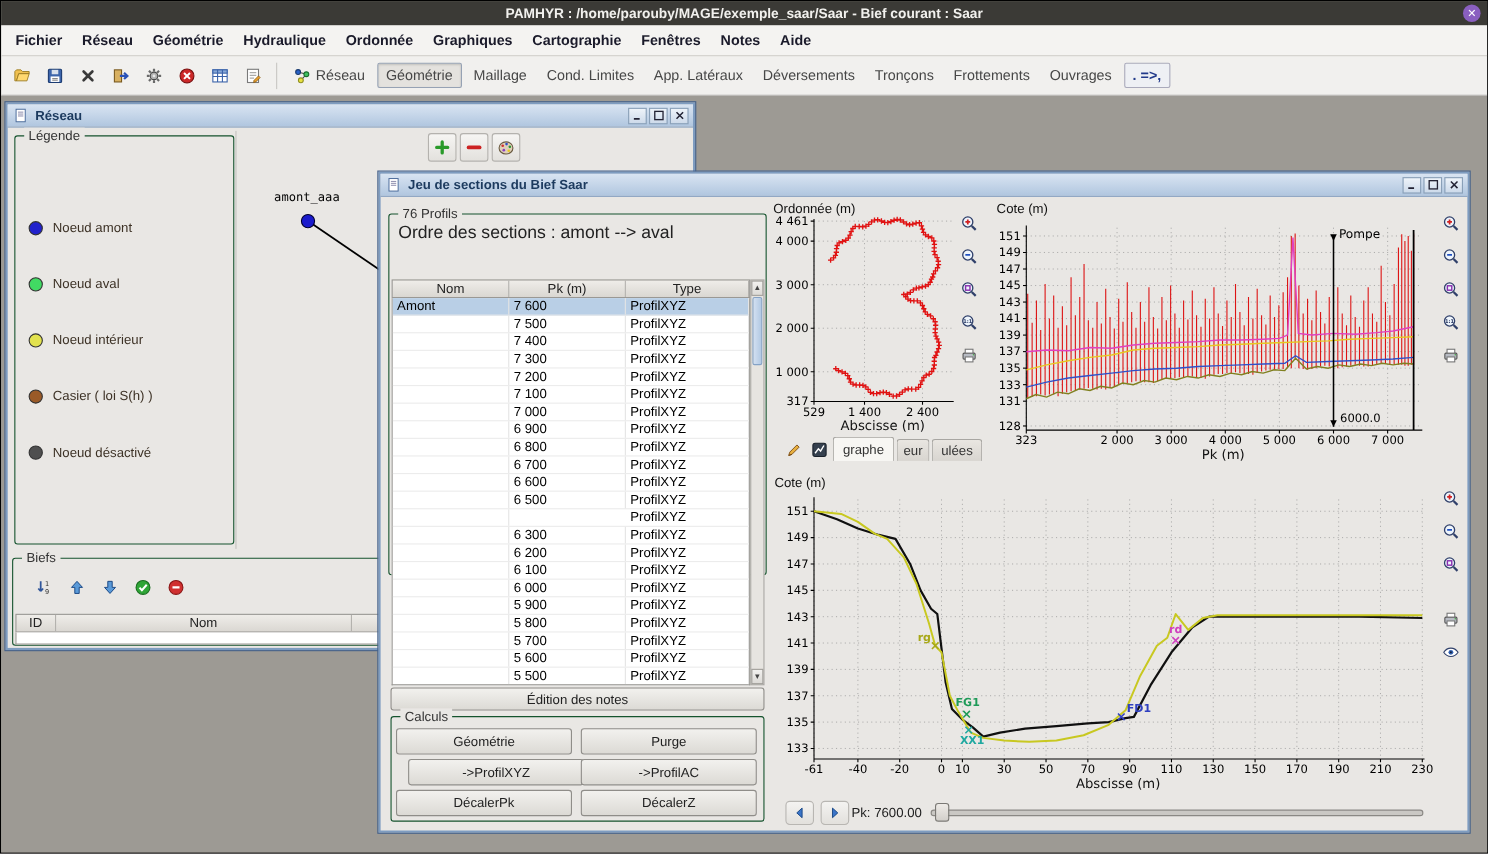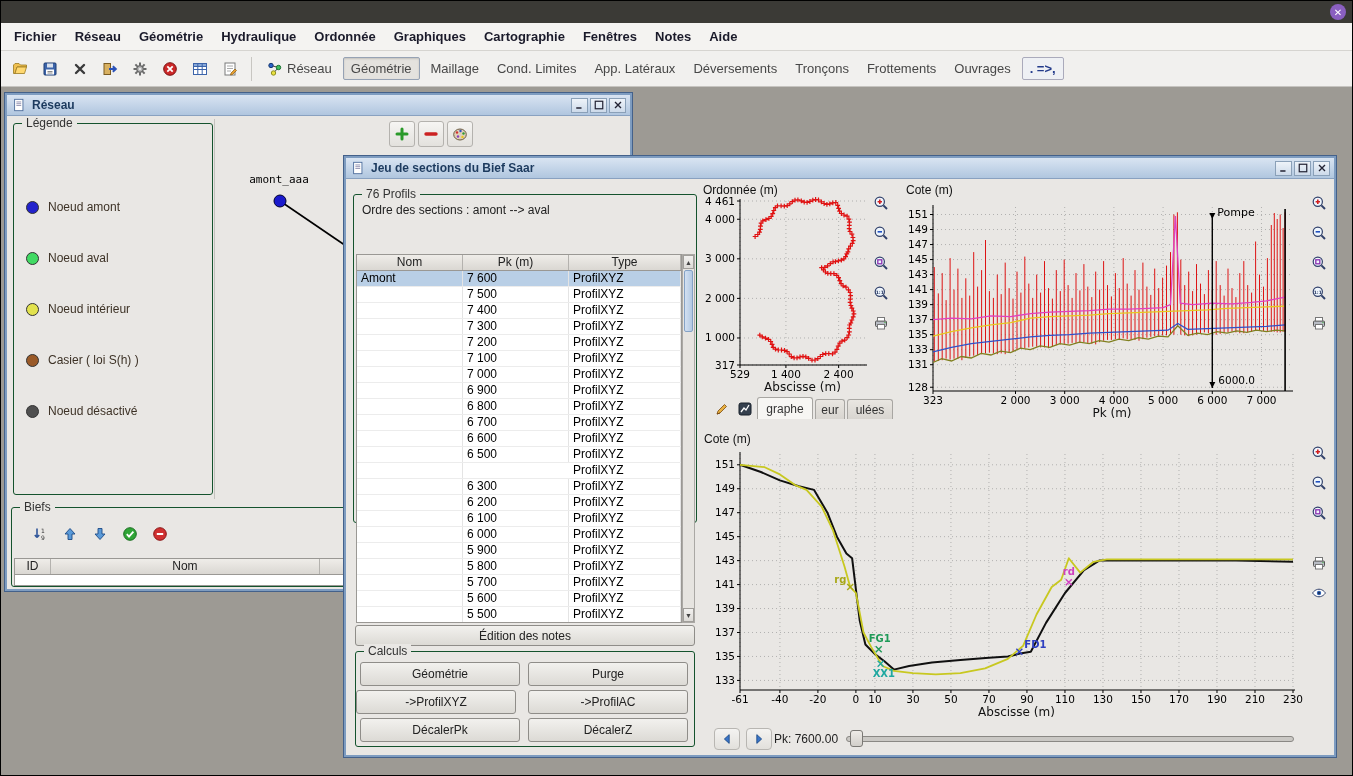--- a/index.html
+++ b/index.html
@@ -67,28 +67,29 @@
     background:linear-gradient(#e9e6e1,#d8d5d0);font-size:12px;color:#333;display:flex;align-items:center;justify-content:center;}
   .tab.sel{background:#f7f6f3;}
   .chart-label{position:absolute;font-size:12px;color:#111;}
   svg{font-family:"DejaVu Sans",sans-serif;}
   .navbtn{position:absolute;width:26px;height:22px;border:1px solid #b8b6b2;border-radius:4px;
     background:linear-gradient(#f4f3f1,#e2e0dc);display:flex;align-items:center;justify-content:center;}
   .slider-track{position:absolute;height:6px;background:#cac8c4;border:1px solid #8a8884;border-radius:3px;}
   .slider-handle{position:absolute;width:13px;height:17px;background:linear-gradient(#eeebe7,#d2cfca);
     border:1px solid #7a7874;border-radius:3px;}
   .pk-label{position:absolute;font-size:12px;color:#222;}
-  .order-text{position:absolute;font-size:12px;color:#222;white-space:nowrap;}
+  .order-text{position:absolute;font-size:16px;color:#222;white-space:nowrap;}
 </style>
 </head>
 <body>
 
 <div class="screen">
 
   <div class="titlebar">
+    <div class="title-text">PAMHYR : /home/parouby/MAGE/exemple_saar/Saar - Bief courant : Saar</div>
     <div class="title-close">✕</div>
   </div>
 
   <div class="menubar" id="menubar">
       <span class="menu-item">Fichier</span>
       <span class="menu-item">Réseau</span>
       <span class="menu-item">Géométrie</span>
       <span class="menu-item">Hydraulique</span>
       <span class="menu-item">Ordonnée</span>
       <span class="menu-item">Graphiques</span>
@@ -499,21 +500,21 @@
         </div>
       </div>
 
       <div class="btn" style="left:9px;top:467px;width:340px;height:21px">Édition des notes</div>
 
       <div class="groupbox" style="left:9px;top:493px;width:340px;height:96px">
         <span class="gb-label">Calculs</span>
         <div id="calc-buttons">
             <div class="btn" style="left: 4px; top: 10px; width: 160px; height: 24px;">Géométrie</div>
             <div class="btn" style="left: 172px; top: 10px; width: 160px; height: 24px;">Purge</div>
-            <div class="btn" style="left: 0; top: 38px; width: 160px; height: 24px;">-&gt;ProfilXYZ</div>
+            <div class="btn" style="left: 15px; top: 38px; width: 160px; height: 24px;">-&gt;ProfilXYZ</div>
             <div class="btn" style="left: 172px; top: 38px; width: 160px; height: 24px;">-&gt;ProfilAC</div>
             <div class="btn" style="left: 4px; top: 66px; width: 160px; height: 24px;">DécalerPk</div>
             <div class="btn" style="left: 172px; top: 66px; width: 160px; height: 24px;">DécalerZ</div>
           </div>
       </div>
 
       <div class="chart-label" style="left:357px;top:25px">Ordonnée (m)</div>
       <svg id="plan-svg" style="position:absolute;left:357px;top:37px" width="198" height="200">
           <line x1="37" y1="6" x2="37" y2="170" stroke="#9a9a9a" stroke-width="0.7" stroke-dasharray="1 3"></line>
           <line x1="82.91944327288064" y1="6" x2="82.91944327288064" y2="170" stroke="#9a9a9a" stroke-width="0.7" stroke-dasharray="1 3"></line>

